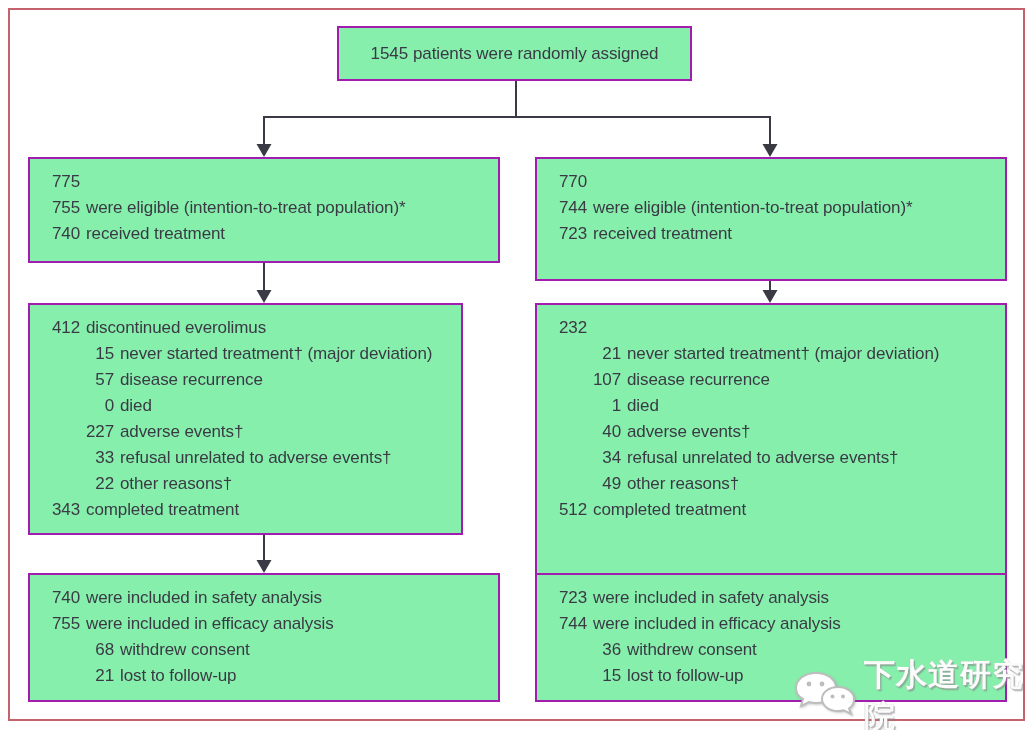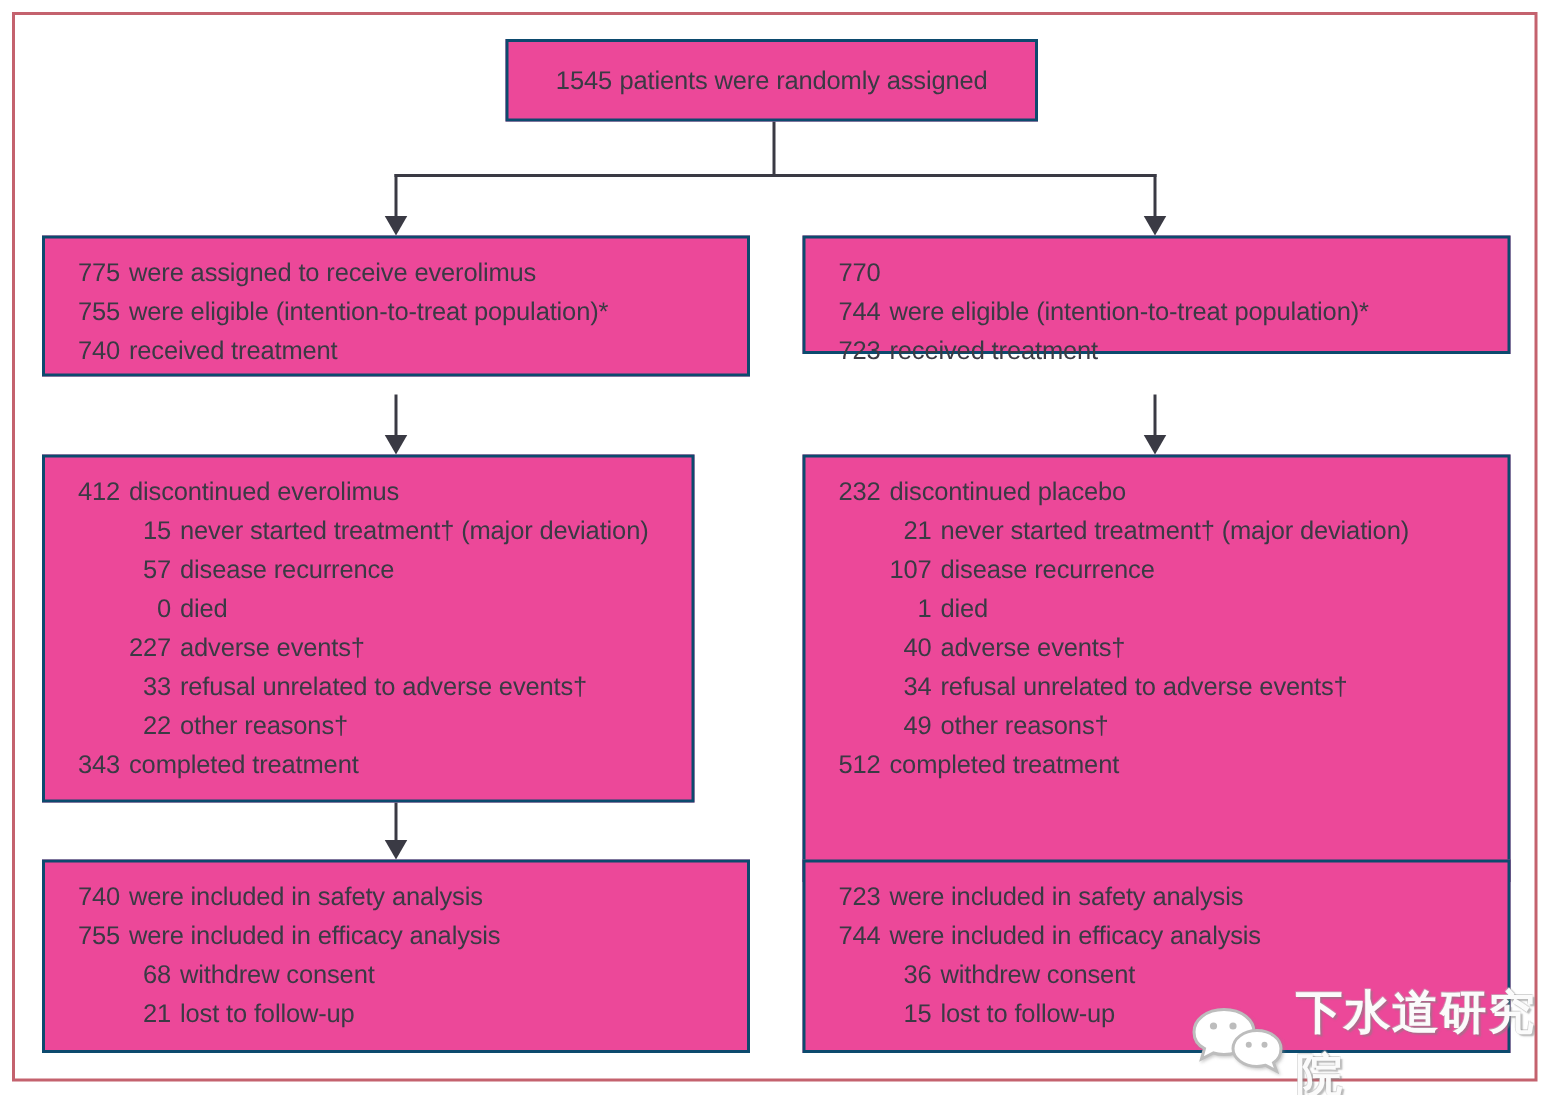--- a/index.html
+++ b/index.html
@@ -18,22 +18,22 @@
     border: 2px solid #c4626e;
     pointer-events: none;
   }
   .connectors {
     position: absolute;
     left: 0; top: 0;
     pointer-events: none;
   }
   .box {
     position: absolute;
-    border: 2px solid #0c4a6e;
-    background: #ec4899;
+    border: 2px solid #a21caf;
+    background: #86efac;
     box-sizing: border-box;
     font-size: 17px;
     line-height: 26px;
     letter-spacing: -0.1px;
   }
   .box.multiline { padding: 10px 4px 0 14px; }
   .box .line { display: flex; white-space: nowrap; }
   .box .line .num { flex: 0 0 36px; text-align: right; margin-right: 6px; }
   .box .line.indent-1 .num { flex: 0 0 70px; }
   .box .line .txt { flex: 0 1 auto; text-align: right; }
@@ -93,36 +93,35 @@
     </g>
   </svg>
 
   <div class="box top-box" style="left:337px; top:26px; width:355px; height:55px;">
       <div class="line indent-0">
         <span class="num">1545</span>
         <span class="txt">patients were randomly assigned</span>
       </div>
     </div>
 
-  <div class="box multiline" style="left:28px; top:157px; width:472px; height:94px;">
+  <div class="box multiline" style="left:28px; top:157px; width:472px; height:106px;">
       <div class="line indent-0">
         <span class="num">775</span>
-        <span class="txt">were assigned to receive everolimus</span>
       </div>
       <div class="line indent-0">
         <span class="num">755</span>
         <span class="txt">were eligible (intention-to-treat population)*</span>
       </div>
       <div class="line indent-0">
         <span class="num">740</span>
         <span class="txt">received treatment</span>
       </div>
     </div>
 
-  <div class="box multiline" style="left:535px; top:157px; width:472px; height:79px;">
+  <div class="box multiline" style="left:535px; top:157px; width:472px; height:124px;">
       <div class="line indent-0">
         <span class="num">770</span>
       </div>
       <div class="line indent-0">
         <span class="num">744</span>
         <span class="txt">were eligible (intention-to-treat population)*</span>
       </div>
       <div class="line indent-0">
         <span class="num">723</span>
         <span class="txt">received treatment</span>
@@ -160,21 +159,20 @@
       </div>
       <div class="line indent-0">
         <span class="num">343</span>
         <span class="txt">completed treatment</span>
       </div>
     </div>
 
   <div class="box multiline" style="left:535px; top:303px; width:472px; height:285px;">
       <div class="line indent-0">
         <span class="num">232</span>
-        <span class="txt">discontinued placebo</span>
       </div>
       <div class="line indent-1">
         <span class="num">21</span>
         <span class="txt">never started treatment† (major deviation)</span>
       </div>
       <div class="line indent-1">
         <span class="num">107</span>
         <span class="txt">disease recurrence</span>
       </div>
       <div class="line indent-1">

